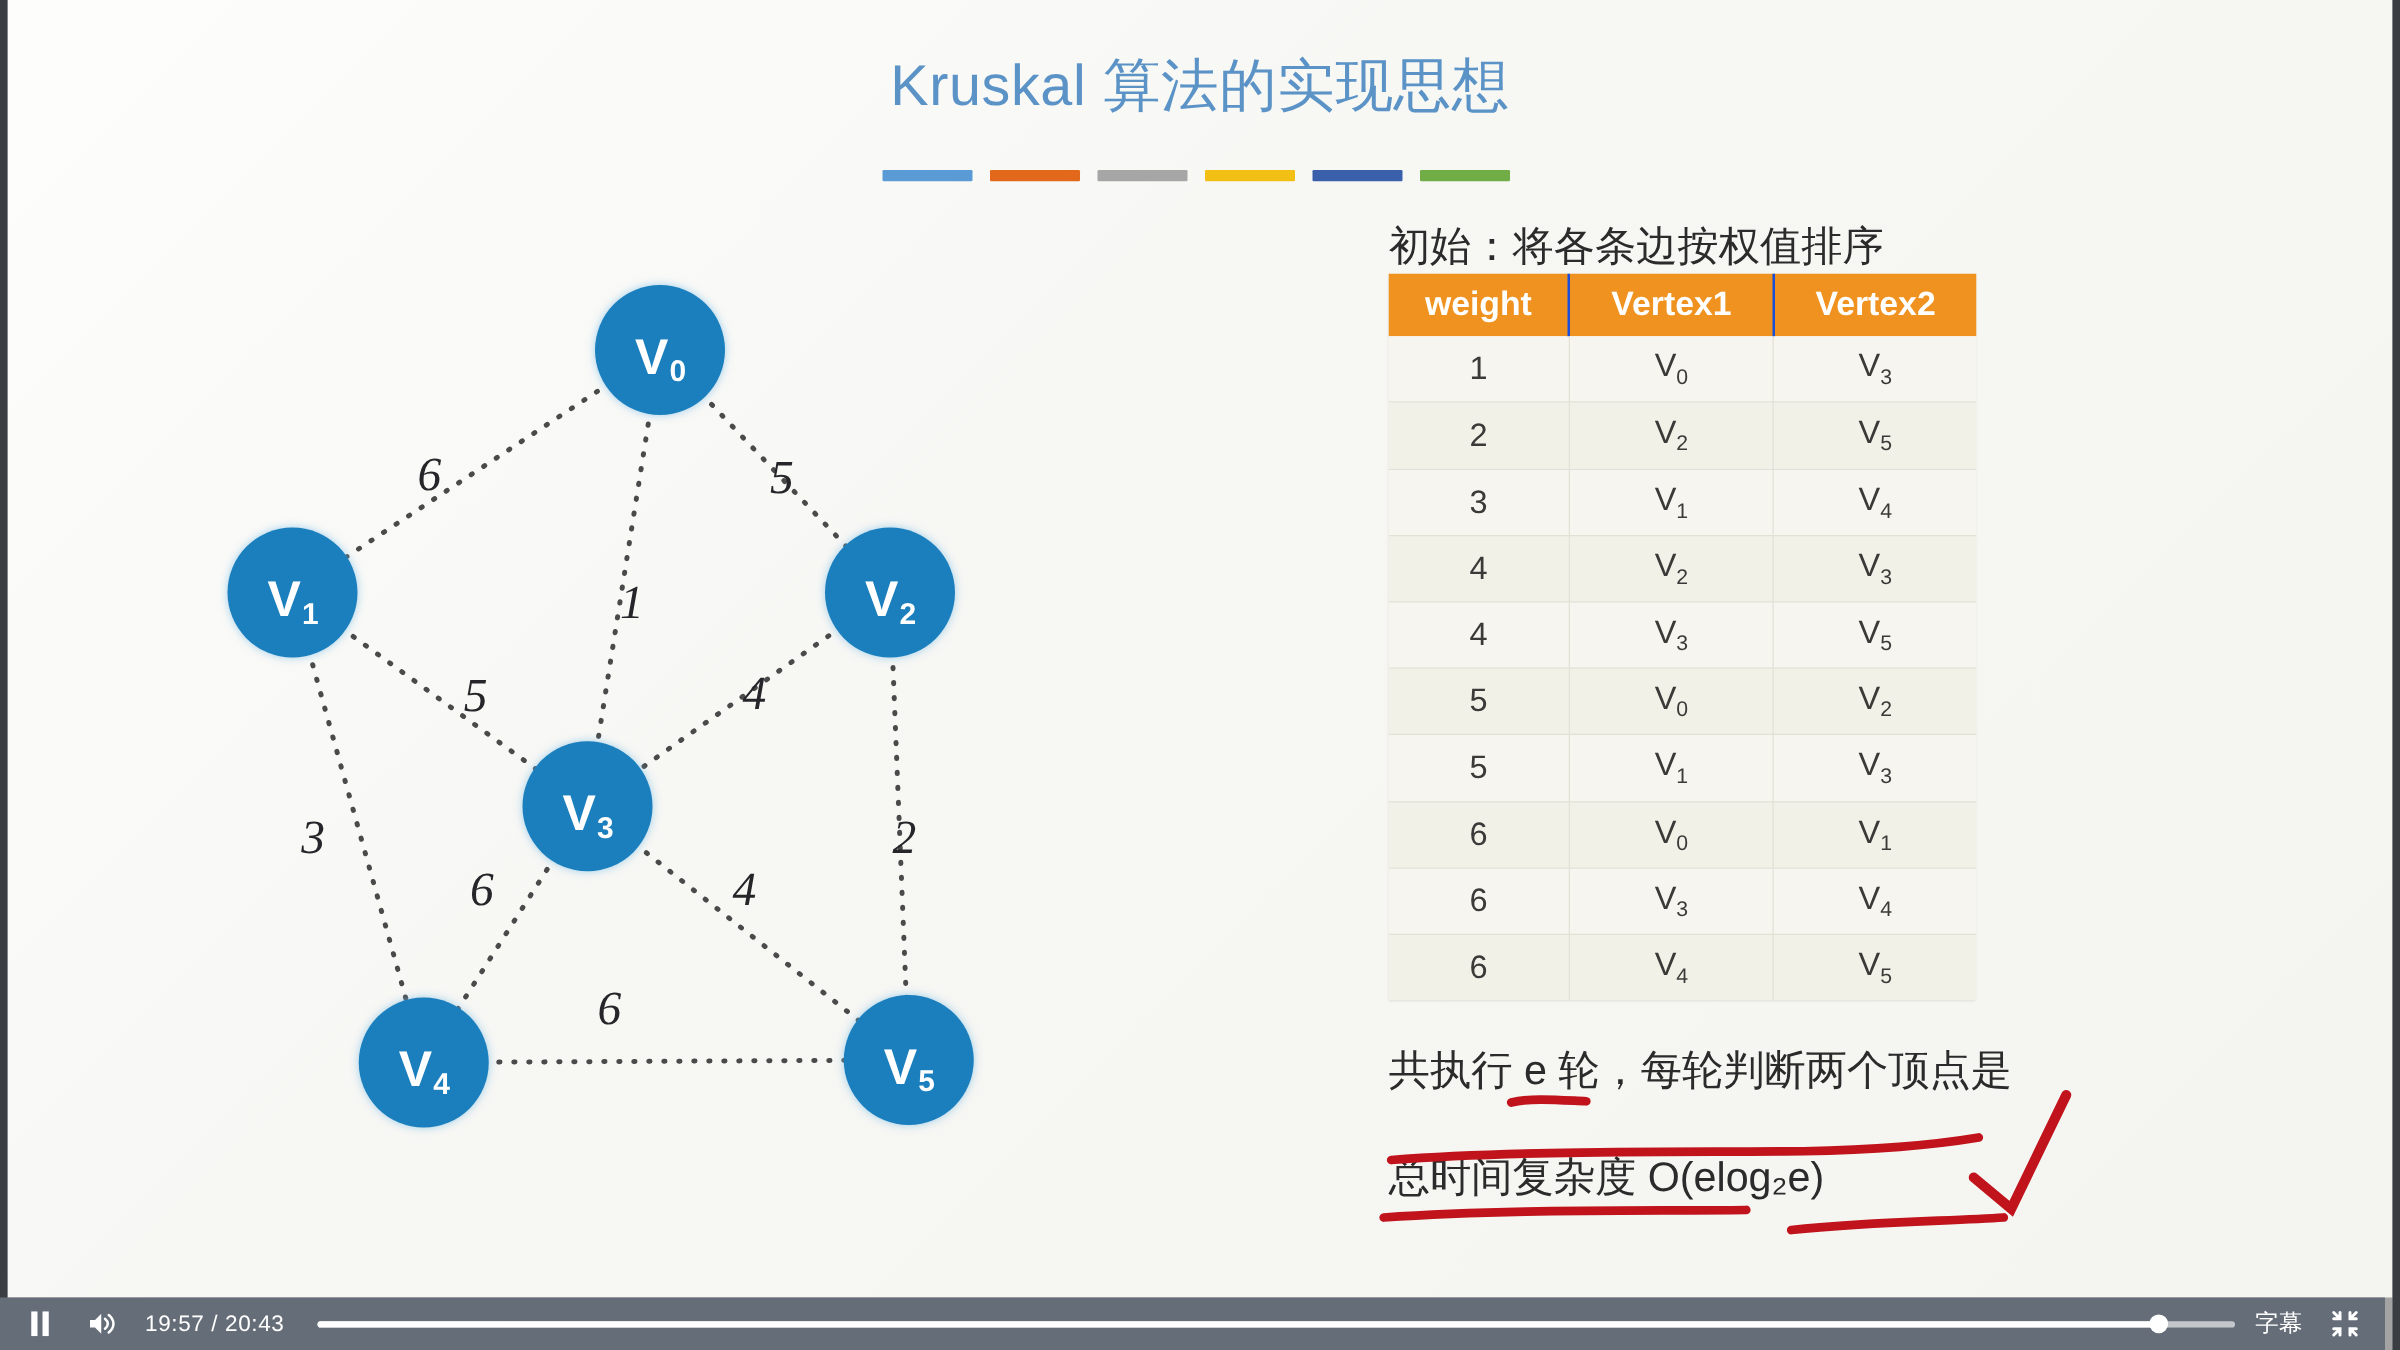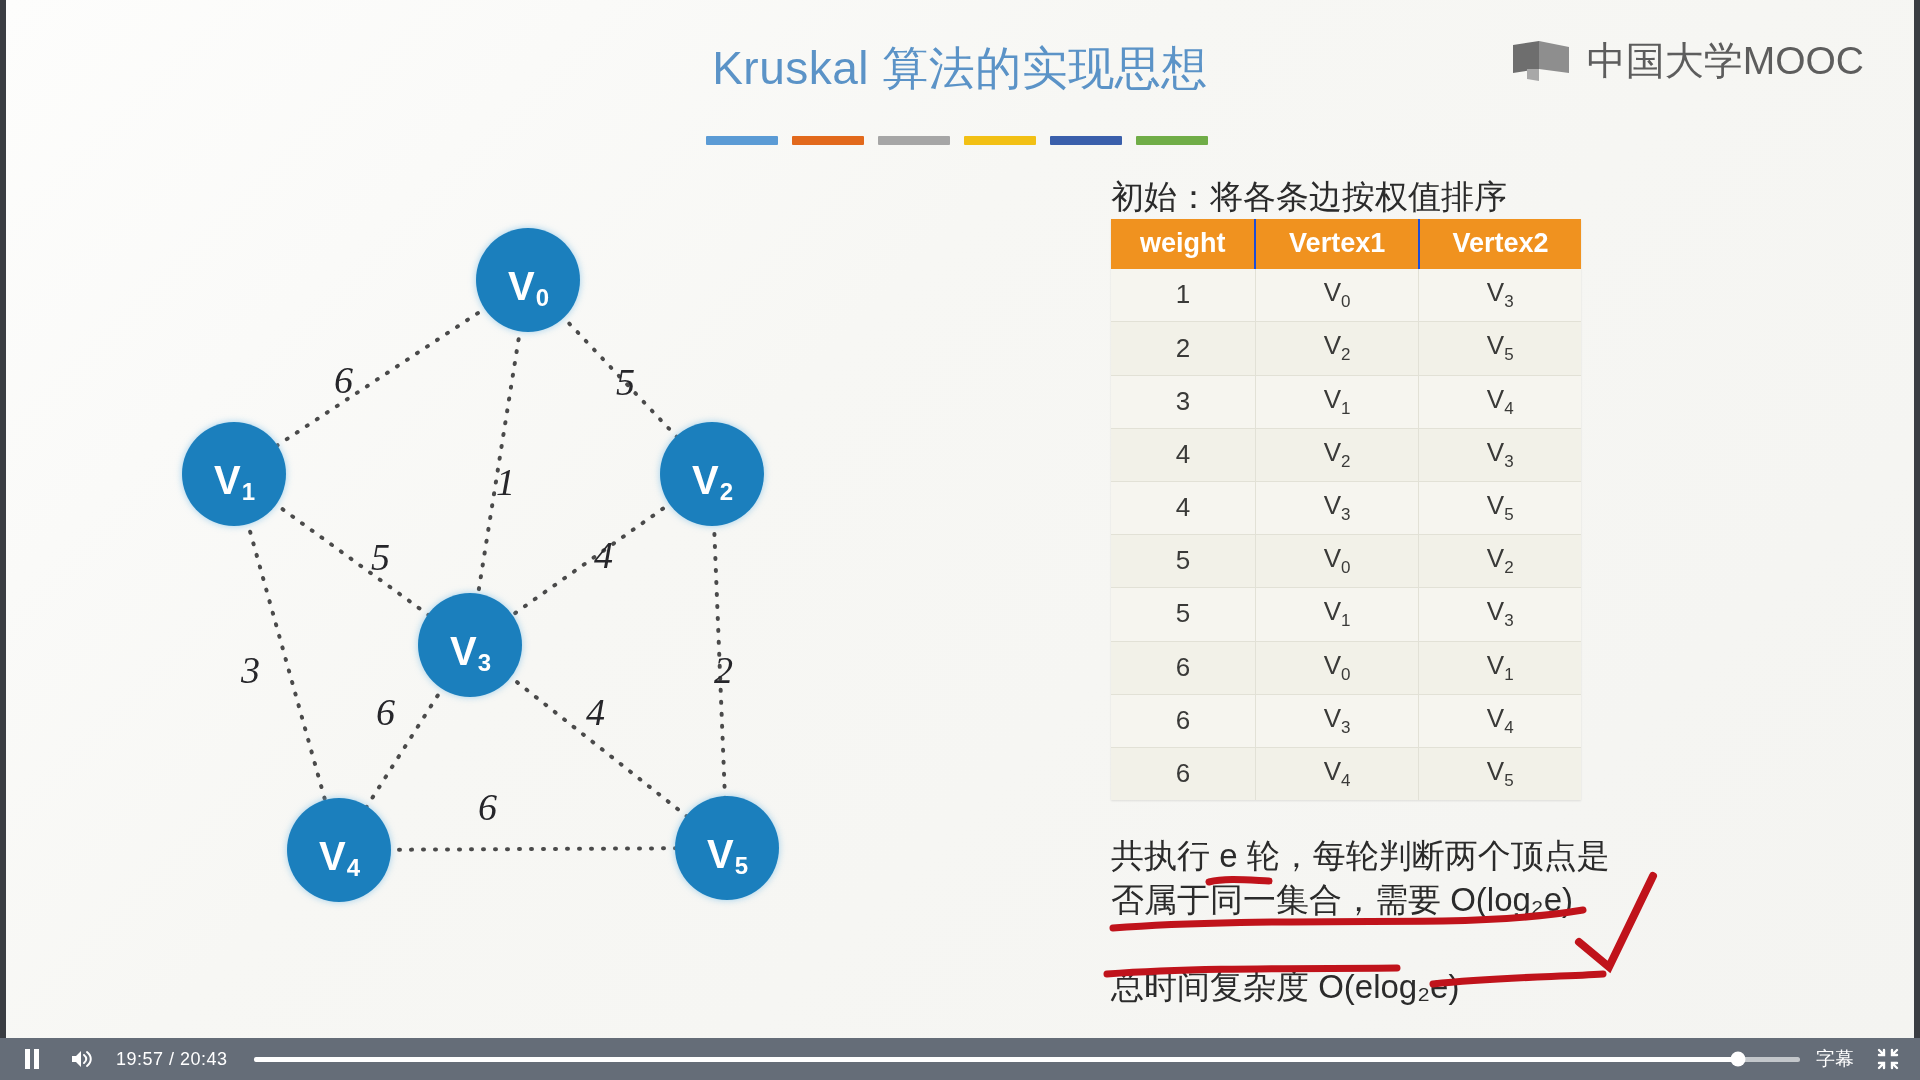--- a/index.html
+++ b/index.html
@@ -134,21 +134,21 @@
     right: 18px; bottom: 6px;
     font-size: 31px;
     color: rgba(160,40,40,0.62);
     white-space: nowrap;
     letter-spacing: 0.5px;
   }
 
   
   #player {
     position: absolute;
-    left: 0; right: 0; bottom: 0; height: 42px;
+    left: 0; right: 12px; bottom: 0; height: 42px;
     background: #656d78;
     display: flex; align-items: center;
     padding: 0 14px;
     z-index: 50;
   }
   .pbtn {
     width: 36px; height: 30px;
     display: flex; align-items: center; justify-content: center;
     cursor: pointer; flex: 0 0 auto;
   }
@@ -198,28 +198,20 @@
 
     <div id="title-rules">
       <span class="rule" style="background:#5b9bd5"></span>
       <span class="rule" style="background:#e2691c"></span>
       <span class="rule" style="background:#a6a6a6"></span>
       <span class="rule" style="background:#f2c014"></span>
       <span class="rule" style="background:#3a5fab"></span>
       <span class="rule" style="background:#70ad47"></span>
     </div>
 
-    <div id="mooc-logo">
-      <svg width="62" height="44" viewBox="0 0 62 44">
-        <path d="M2 6 L28 2 L28 30 L2 34 Z" fill="#6e6e6e"></path>
-        <path d="M28 2 L58 8 L58 34 L28 30 Z" fill="#8e8e8e"></path>
-        <path d="M16 30 L28 30 L28 42 L16 40 Z" fill="#a8a8a8"></path>
-      </svg>
-      <span id="mooc-text">中国大学MOOC</span>
-    </div>
 
     <div id="graph">
       <svg width="900" height="790">
         <g stroke="#4a4a4a" stroke-width="4" stroke-linecap="round" stroke-dasharray="1 11" fill="none">
           <line x1="462" y1="110" x2="168" y2="304"></line>
           <line x1="462" y1="110" x2="646" y2="304"></line>
           <line x1="462" y1="110" x2="404" y2="475"></line>
           <line x1="168" y1="304" x2="404" y2="475"></line>
           <line x1="646" y1="304" x2="404" y2="475"></line>
           <line x1="168" y1="304" x2="273" y2="680"></line>
@@ -337,21 +329,20 @@
         <svg id="ink" width="600" height="180" viewBox="0 0 600 180">
           <g stroke="#c0131b" fill="none" stroke-linecap="round">
             <path d="M112 58 C128 54, 150 56, 172 57" stroke-width="7"></path>
             <path d="M16 104 C120 96, 250 98, 346 97 C400 96, 450 92, 486 86" stroke-width="7"></path>
             <path d="M10 150 C110 143, 220 145, 300 144" stroke-width="7"></path>
             <path d="M336 160 C400 153, 462 153, 506 150" stroke-width="7"></path>
             <path d="M482 118 L512 143 L556 52" stroke-width="8"></path>
           </g>
         </svg>
         <div class="cn-line">共执行 e 轮，每轮判断两个顶点是</div>
-        <div class="cn-line">否属于同一集合，需要 O(log₂e)</div>
         <div class="cn-line" id="note-last">总时间复杂度 O(elog₂e)</div>
       </div>
     </div>
 
   </div>
 
   <div id="player">
     <div class="pbtn">
       <svg width="16" height="20" viewBox="0 0 16 20">
         <rect x="1" y="0" width="5" height="20" fill="#ffffff"></rect>

